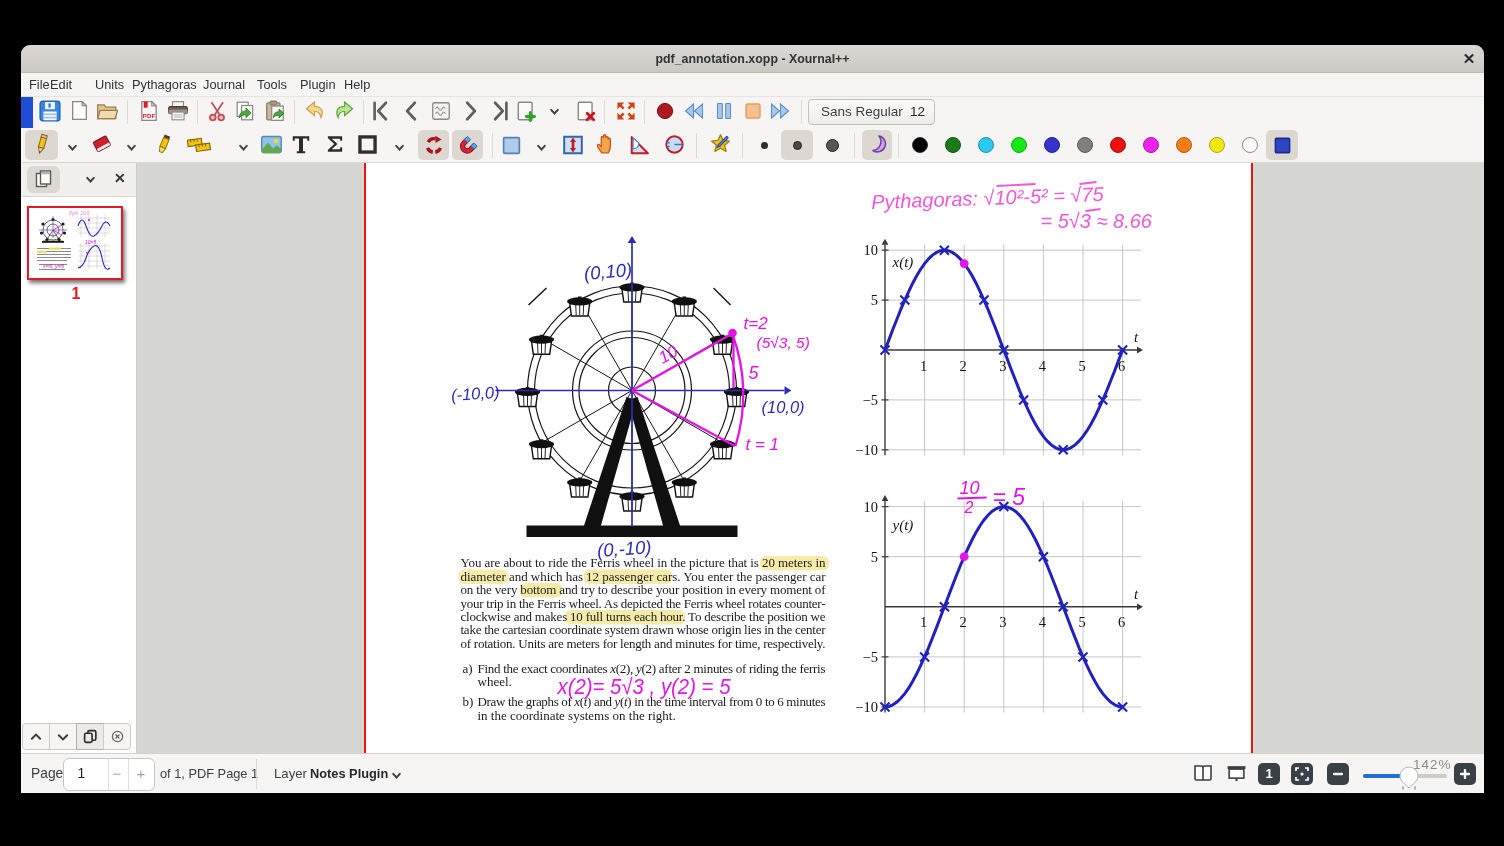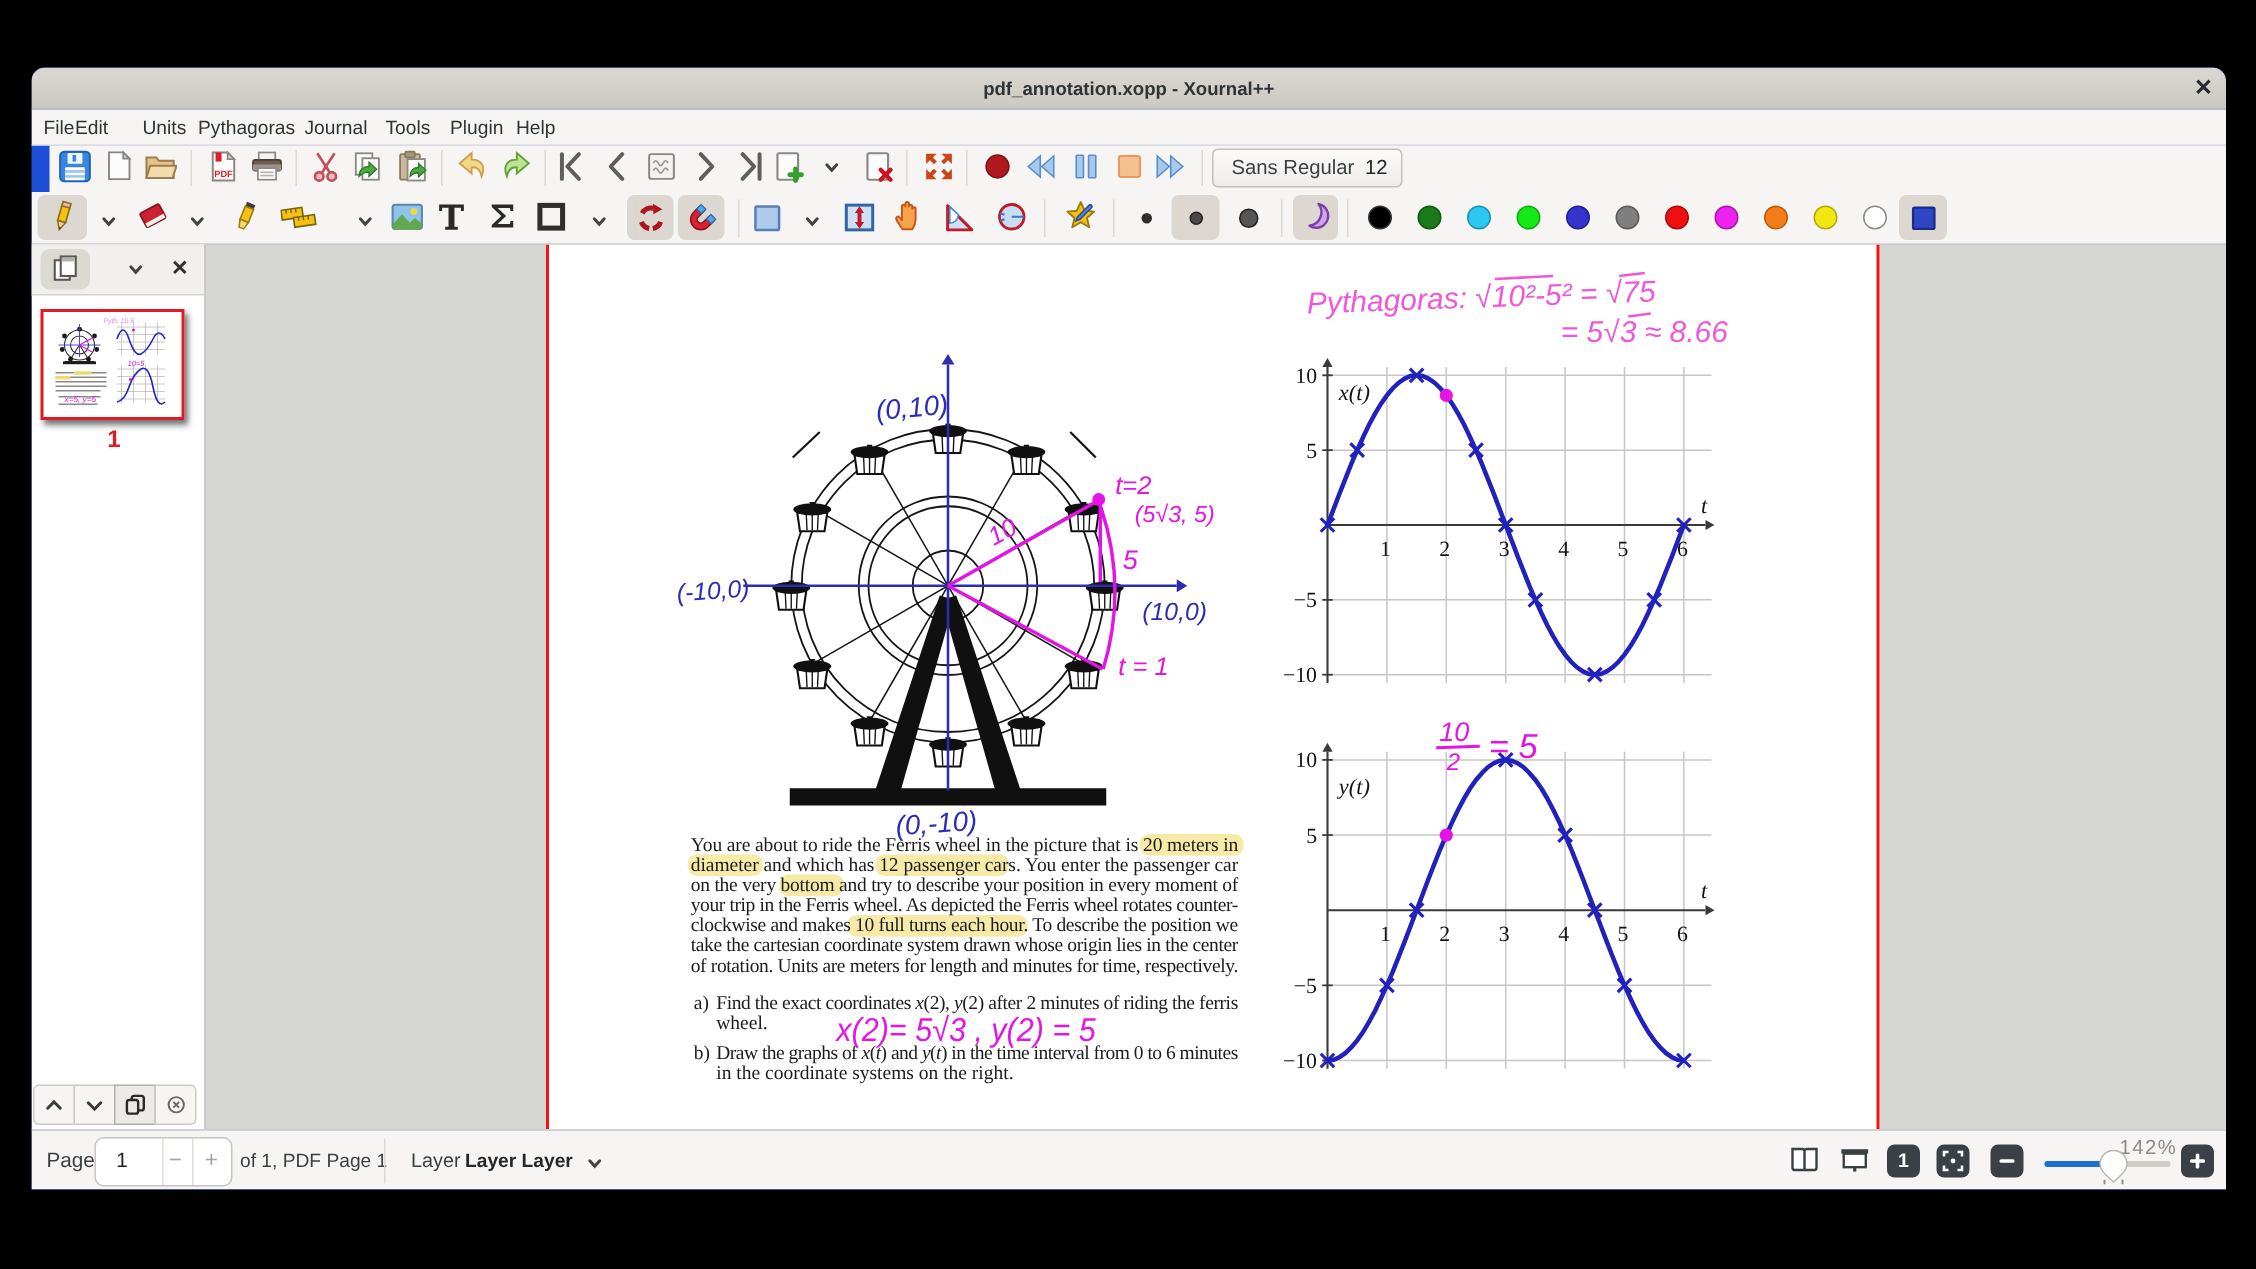--- a/index.html
+++ b/index.html
@@ -604,21 +604,21 @@
     <div class="ab" style="left:41.5px;top:3.5px;width:92px;height:33px;background:#fff;border:1px solid #c8c4bf;border-radius:6px">
       <span class="ab" style="left:14px;top:7px;color:#202326;font-size:13.8px">1</span>
       <div class="ab" style="left:44px;top:0;width:1px;height:31px;background:#e2dfdb"></div>
       <div class="ab" style="left:64px;top:0;width:1px;height:31px;background:#e2dfdb"></div>
       <span class="ab" style="left:49px;top:6px;color:#a5a29d;font-size:15px">−</span>
       <span class="ab" style="left:73px;top:6px;color:#a5a29d;font-size:15px">+</span>
     </div>
     <span class="ab" style="left:139px;top:12px;font-size:12.8px">of 1, PDF Page 1</span>
     <div class="ab" style="left:235px;top:5px;width:1px;height:30px;background:#dcdad5"></div>
     <span class="ab" style="left:253px;top:12px">Layer</span>
-    <span class="ab" style="left:289px;top:12px;font-weight:bold;color:#24282b;font-size:12.8px">Layer Layer</span>
+    <span class="ab" style="left:289px;top:12px;font-weight:bold;color:#24282b;font-size:12.8px">Notes Plugin</span>
     <svg class="chev" style="left:370px;top:16px" viewBox="0 0 10 10">
         <path d="M2 3.5 5 6.8 8 3.5" stroke="#44423e" stroke-width="1.8" fill="none" stroke-linecap="round"></path>
       </svg>
     <svg class="ab" style="left:1172px;top:9px" width="20" height="20" viewBox="0 0 20 20">
         <path d="M2 3h6.5a1.5 1.5 0 011.5 1.5V17H3.5A1.5 1.5 0 012 15.5zM18 3h-6.5A1.5 1.5 0 0010 4.5V17h6.5a1.5 1.5 0 001.5-1.5z" fill="#fdfdfd" stroke="#3a3f42" stroke-width="1.6"></path>
       </svg>
     <svg class="ab" style="left:1205px;top:9px" width="21" height="21" viewBox="0 0 20 20">
         <rect x="1.5" y="3" width="17" height="2.8" fill="#3a3f42"></rect>
         <rect x="3" y="5.8" width="14" height="8.6" fill="#fdfdfd" stroke="#3a3f42" stroke-width="1.5"></rect>
         <rect x="9" y="14.4" width="2" height="2.8" fill="#3a3f42"></rect>

